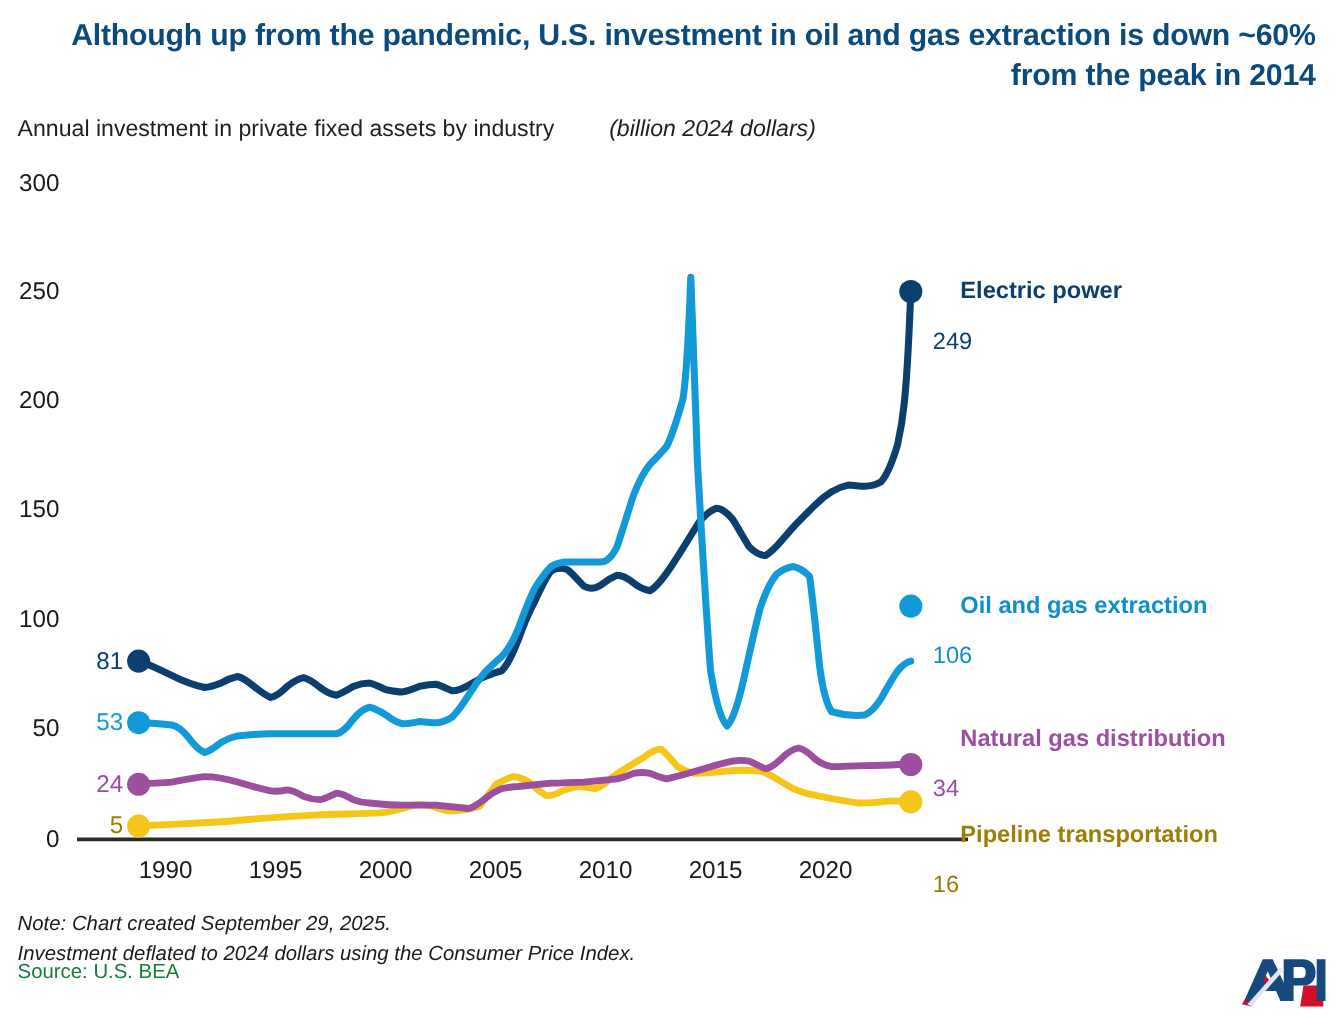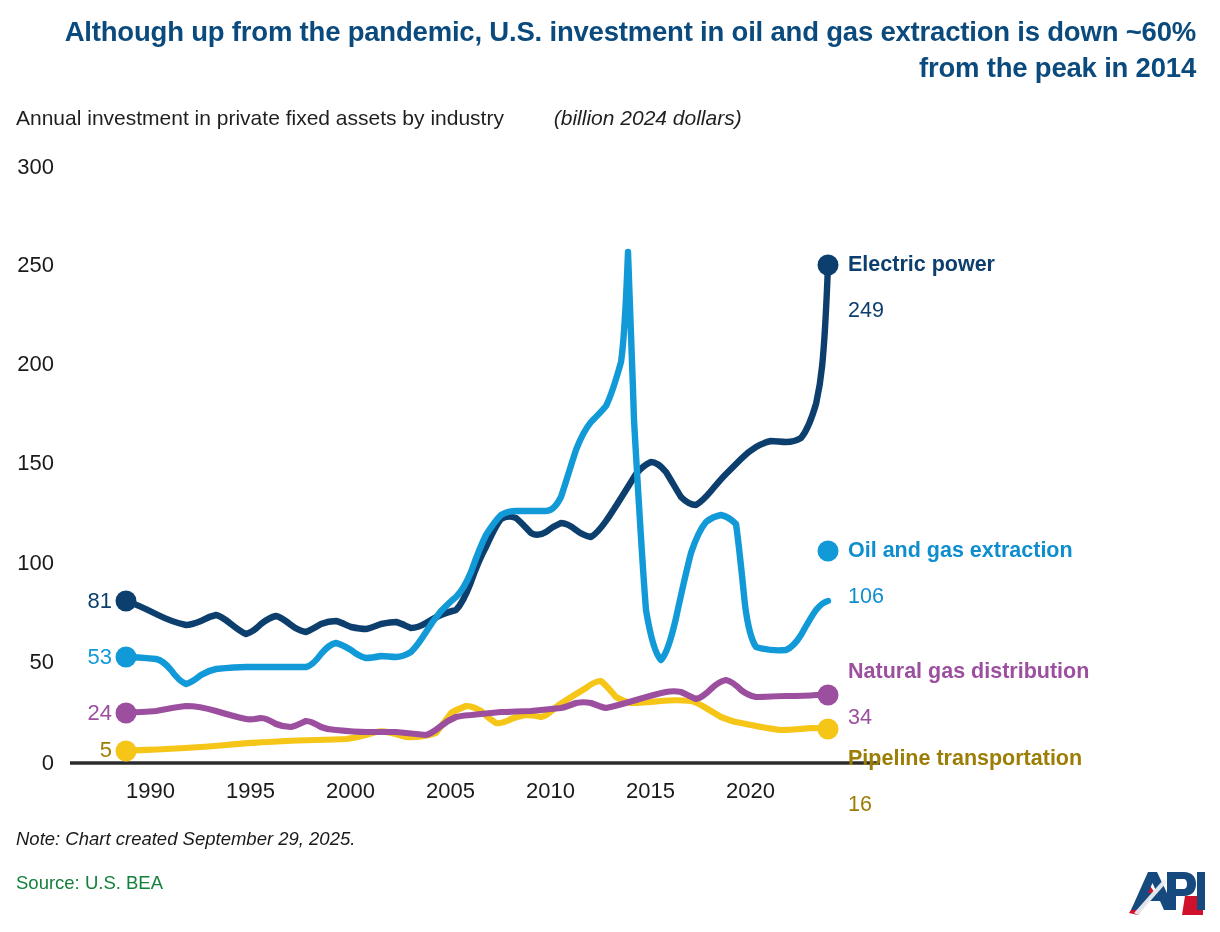--- a/index.html
+++ b/index.html
@@ -99,20 +99,21 @@
   .endlab {
     position: absolute;
     left: 848px;
     white-space: nowrap;
   }
   .endlab .name {
     font-size: 21.5px;
     font-weight: bold;
     line-height: 1.1;
     display: block;
+    margin-left: 25px;
   }
   .endlab .val {
     font-size: 21.5px;
     font-weight: normal;
     line-height: 1.1;
     display: block;
     margin-top: 22px;
   }
 
   
@@ -286,20 +287,21 @@
     <span class="name">Natural gas distribution</span>
     <span class="val">34</span>
   </div>
 
   <div class="endlab" style="top:747px; color:#9c7e06">
     <span class="name">Pipeline transportation</span>
     <span class="val">16</span>
   </div>
 
   <div class="note note1">Note: Chart created September 29, 2025.</div>
+  <div class="note note2">Investment deflated to 2024 dollars using the Consumer Price Index.</div>
   <div class="source">Source: U.S. BEA</div>
 
   <div class="logo">
     <svg width="78" height="52" viewBox="0 0 78 52" xmlns="http://www.w3.org/2000/svg">
 
       <path d="M1,47 L20,17 L27,27 L10,49 Z" fill="#d0112b"></path>
       <path d="M57,30 L75,30 L75,49 L54,49 Z" fill="#d0112b"></path>
 
       <path d="M20,6 L29,6 L47,44 L36,44 L32,35 L17,35 L13,44 L3,44 Z
                M24.5,17 L20,27 L29,27 Z" fill="#164a7f"></path>

